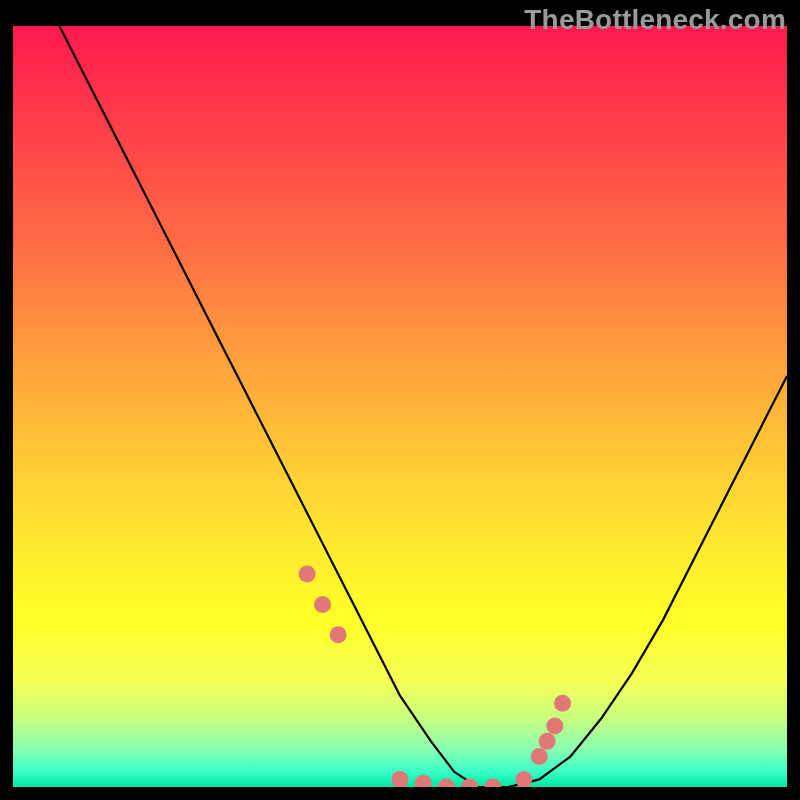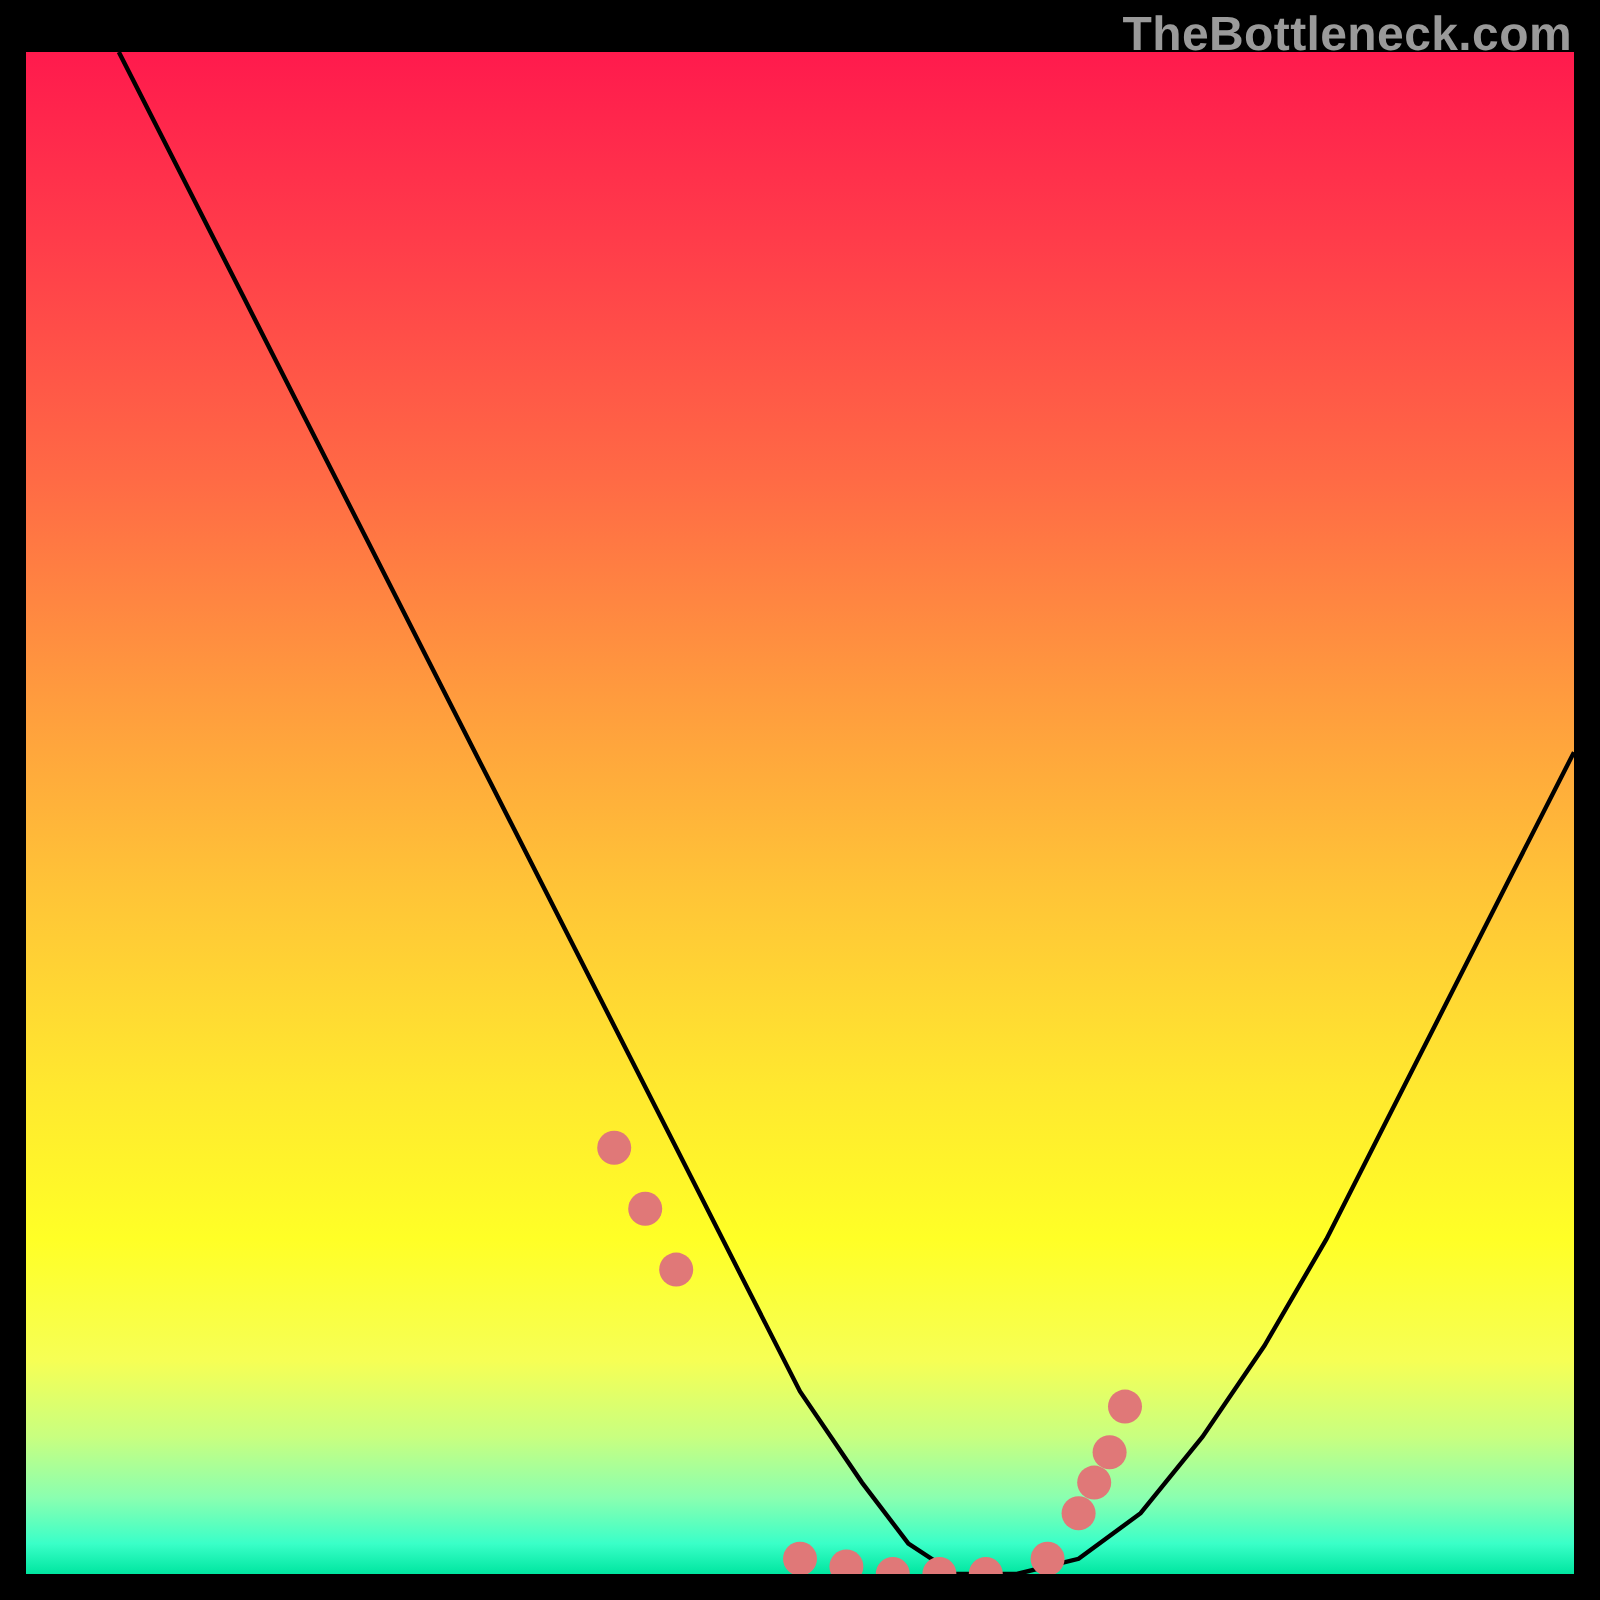--- a/index.html
+++ b/index.html
@@ -30,21 +30,21 @@
       #8affb0 95%,
       #3affc8 98%,
       #00e6a0 100%
     );
   }
   .watermark {
     position: absolute;
     top: 4px;
     right: 14px;
     color: #9a9a9a;
-    font-size: 24px;
+    font-size: 28px;
     font-weight: 600;
     letter-spacing: 0.2px;
   }
   svg.plot {
     position: absolute;
     left: 0;
     top: 0;
     width: 774px;
     height: 761px;
   }

